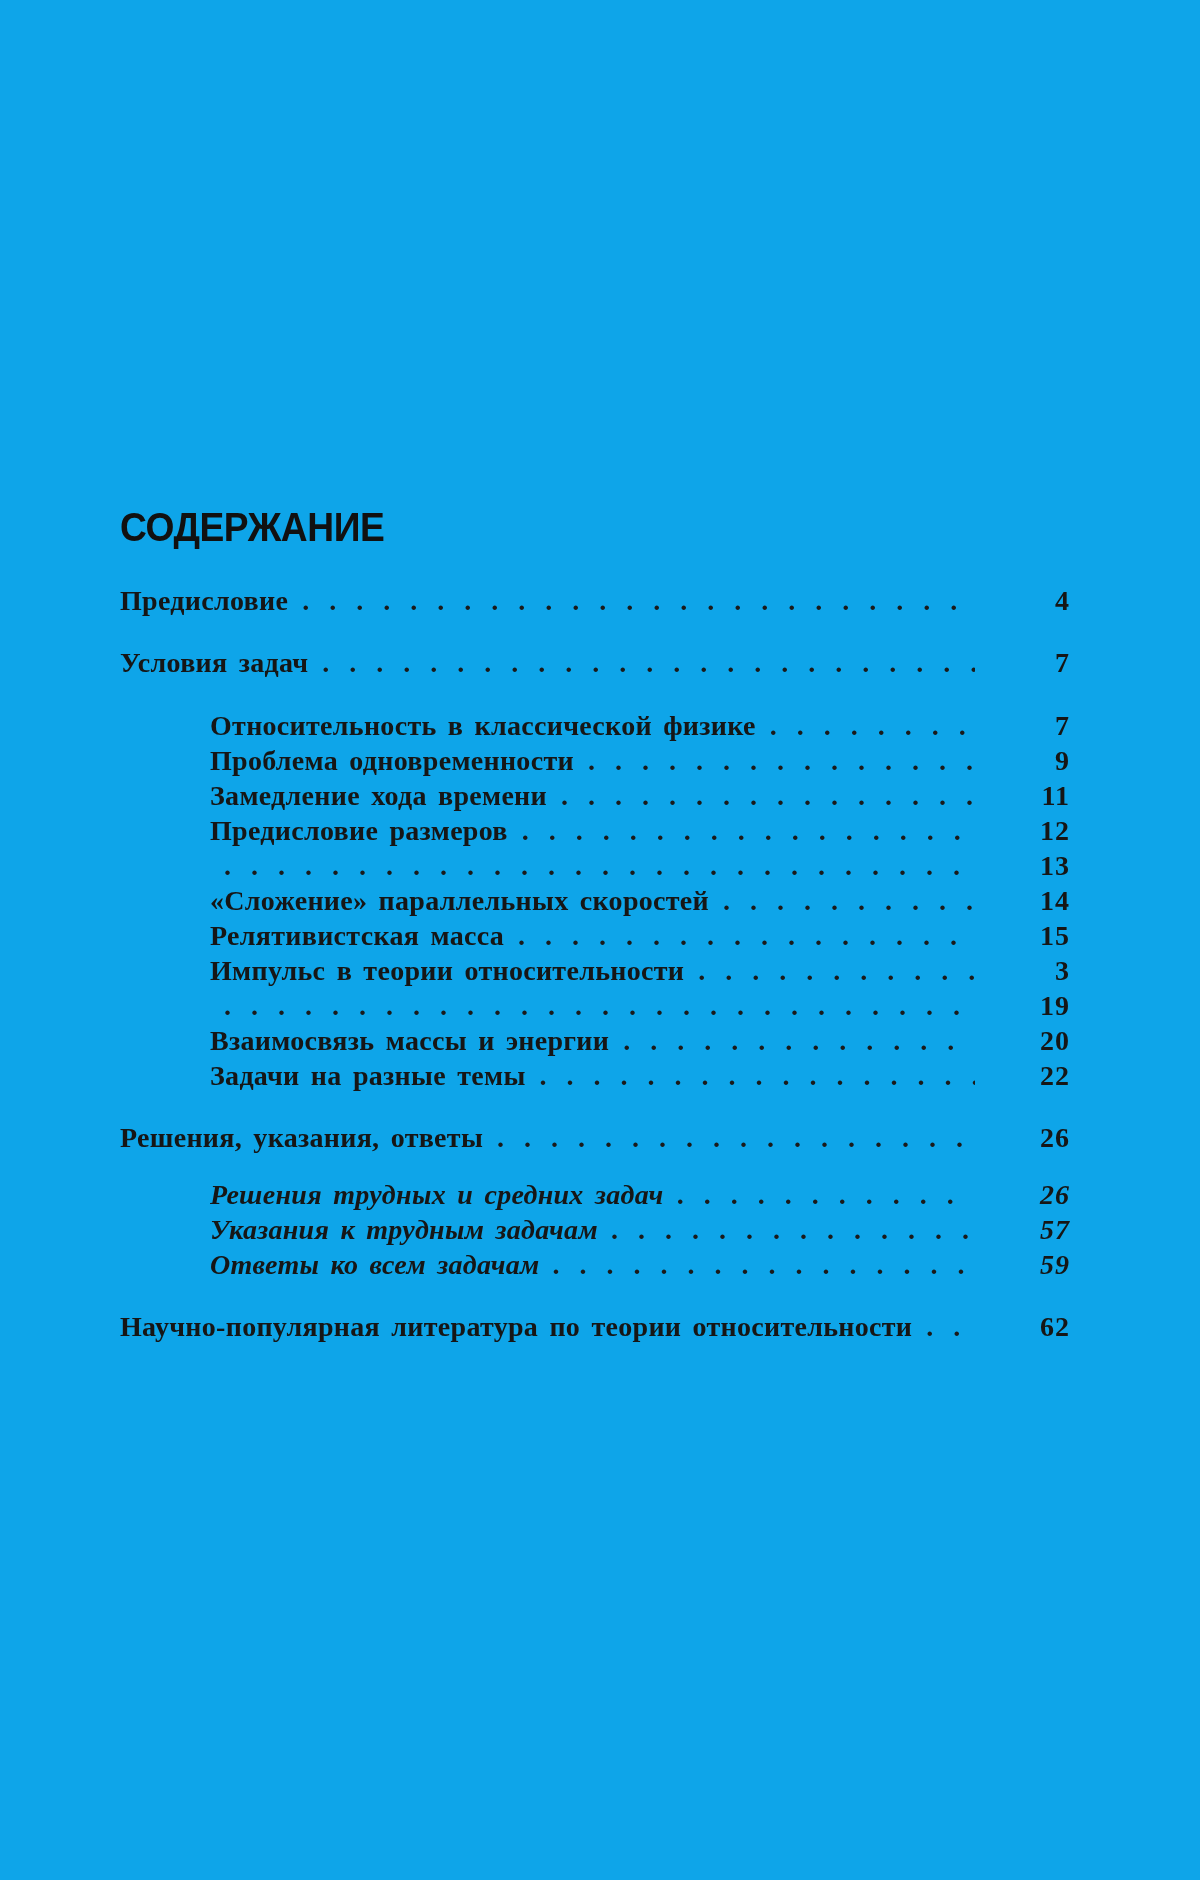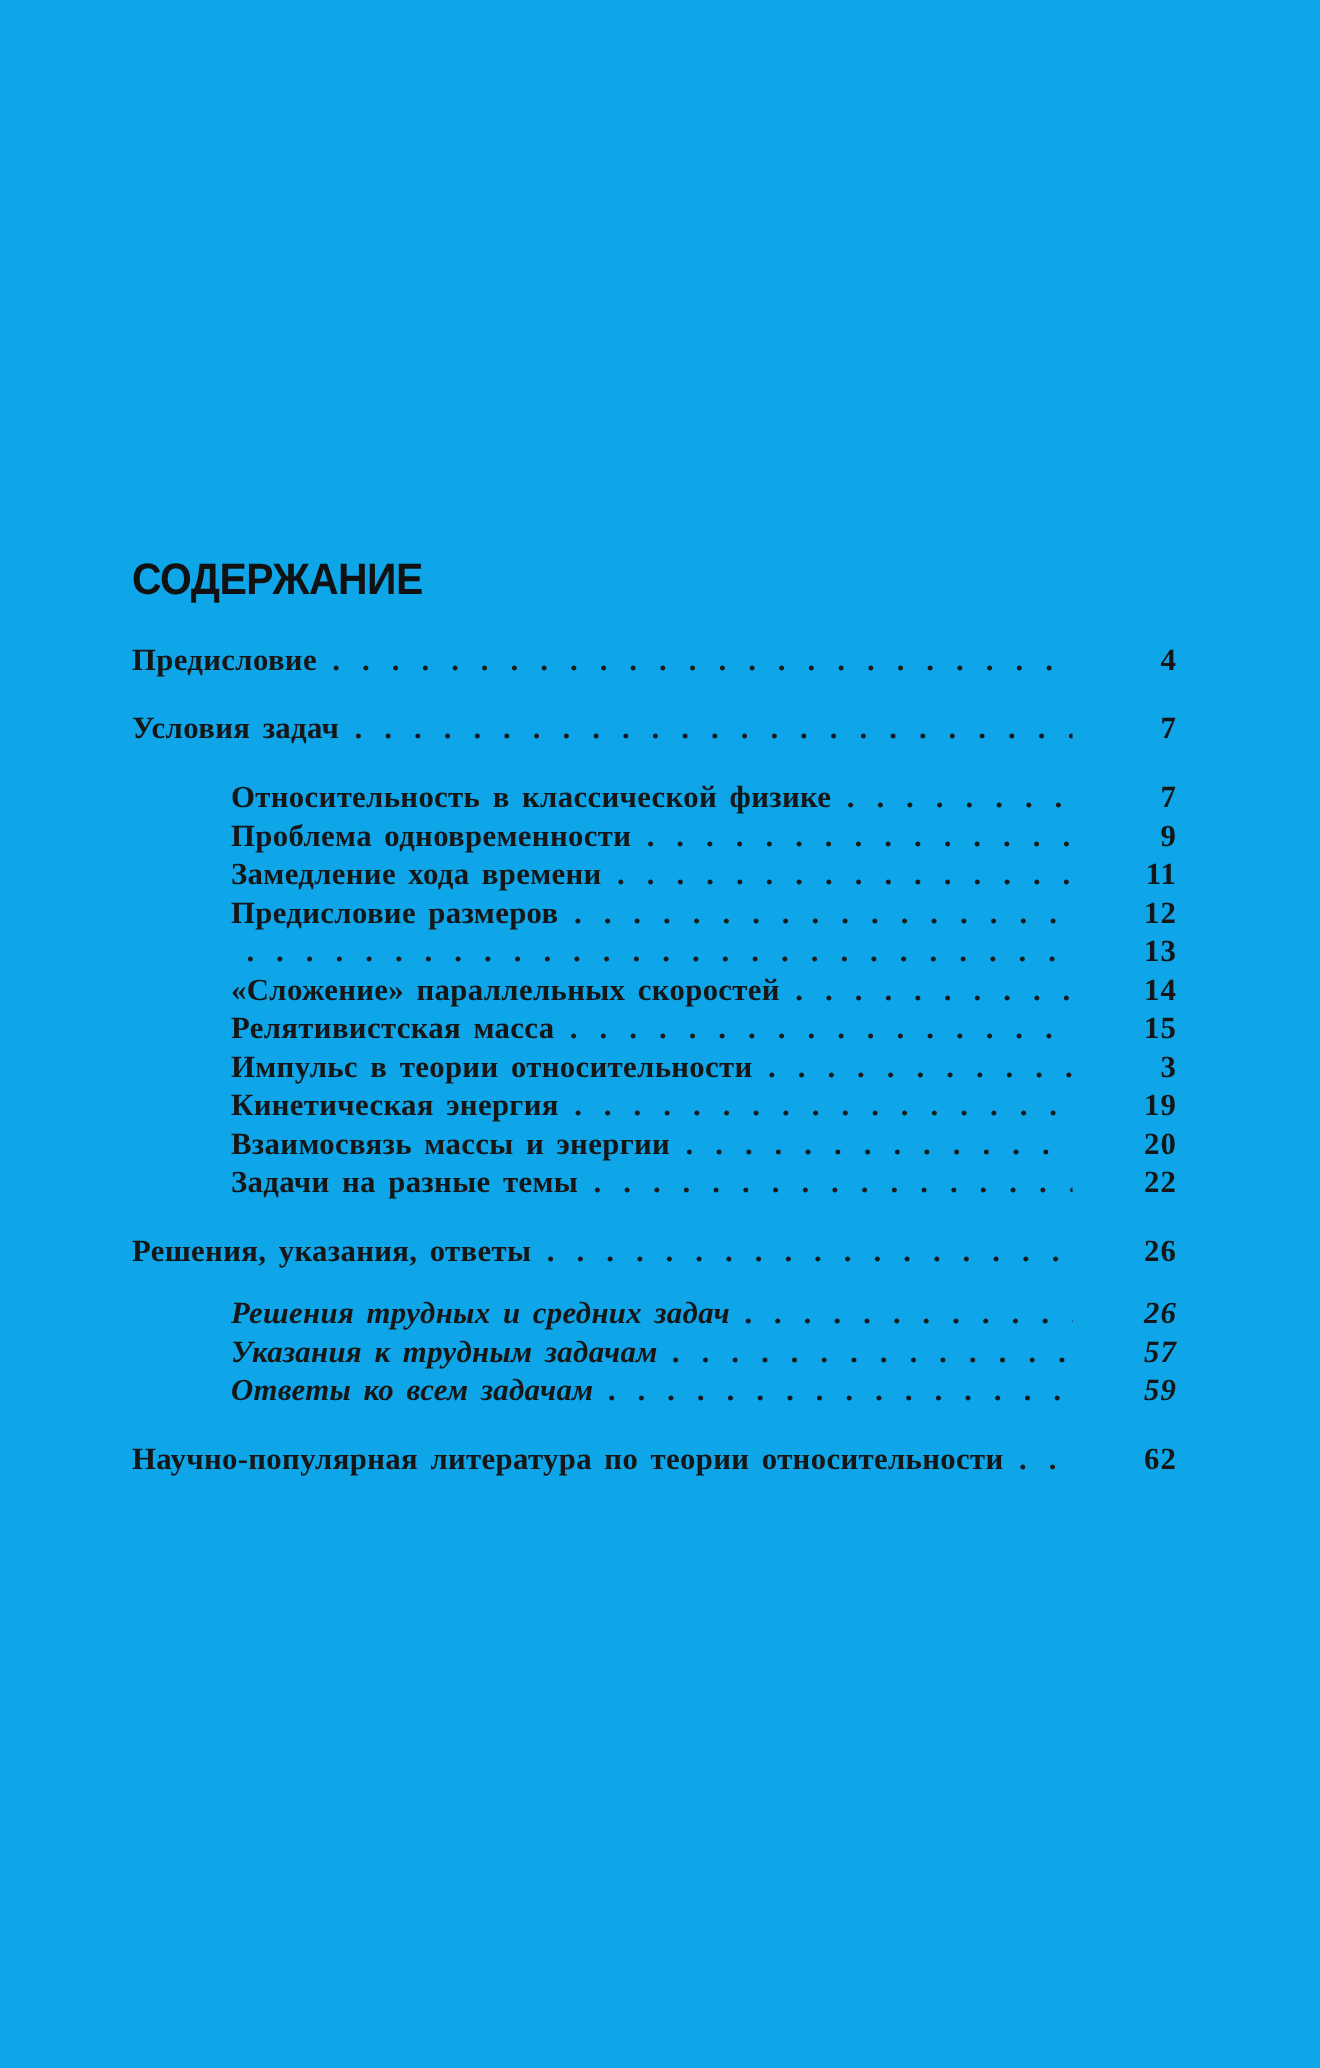--- a/index.html
+++ b/index.html
@@ -128,21 +128,20 @@
     <span class="title">Релятивистская масса</span>
     <span class="leader" aria-hidden="true">................................................................................</span>
     <span class="num">15</span>
   </div>
             <div class="row level1">
     <span class="title">Импульс в теории относительности</span>
     <span class="leader" aria-hidden="true">................................................................................</span>
     <span class="num">3</span>
   </div>
             <div class="row level1">
-    <span class="title">Кинетическая энергия</span>
     <span class="leader" aria-hidden="true">................................................................................</span>
     <span class="num">19</span>
   </div>
             <div class="row level1">
     <span class="title">Взаимосвязь массы и энергии</span>
     <span class="leader" aria-hidden="true">................................................................................</span>
     <span class="num">20</span>
   </div>
             <div class="row level1">
     <span class="title">Задачи на разные темы</span>

